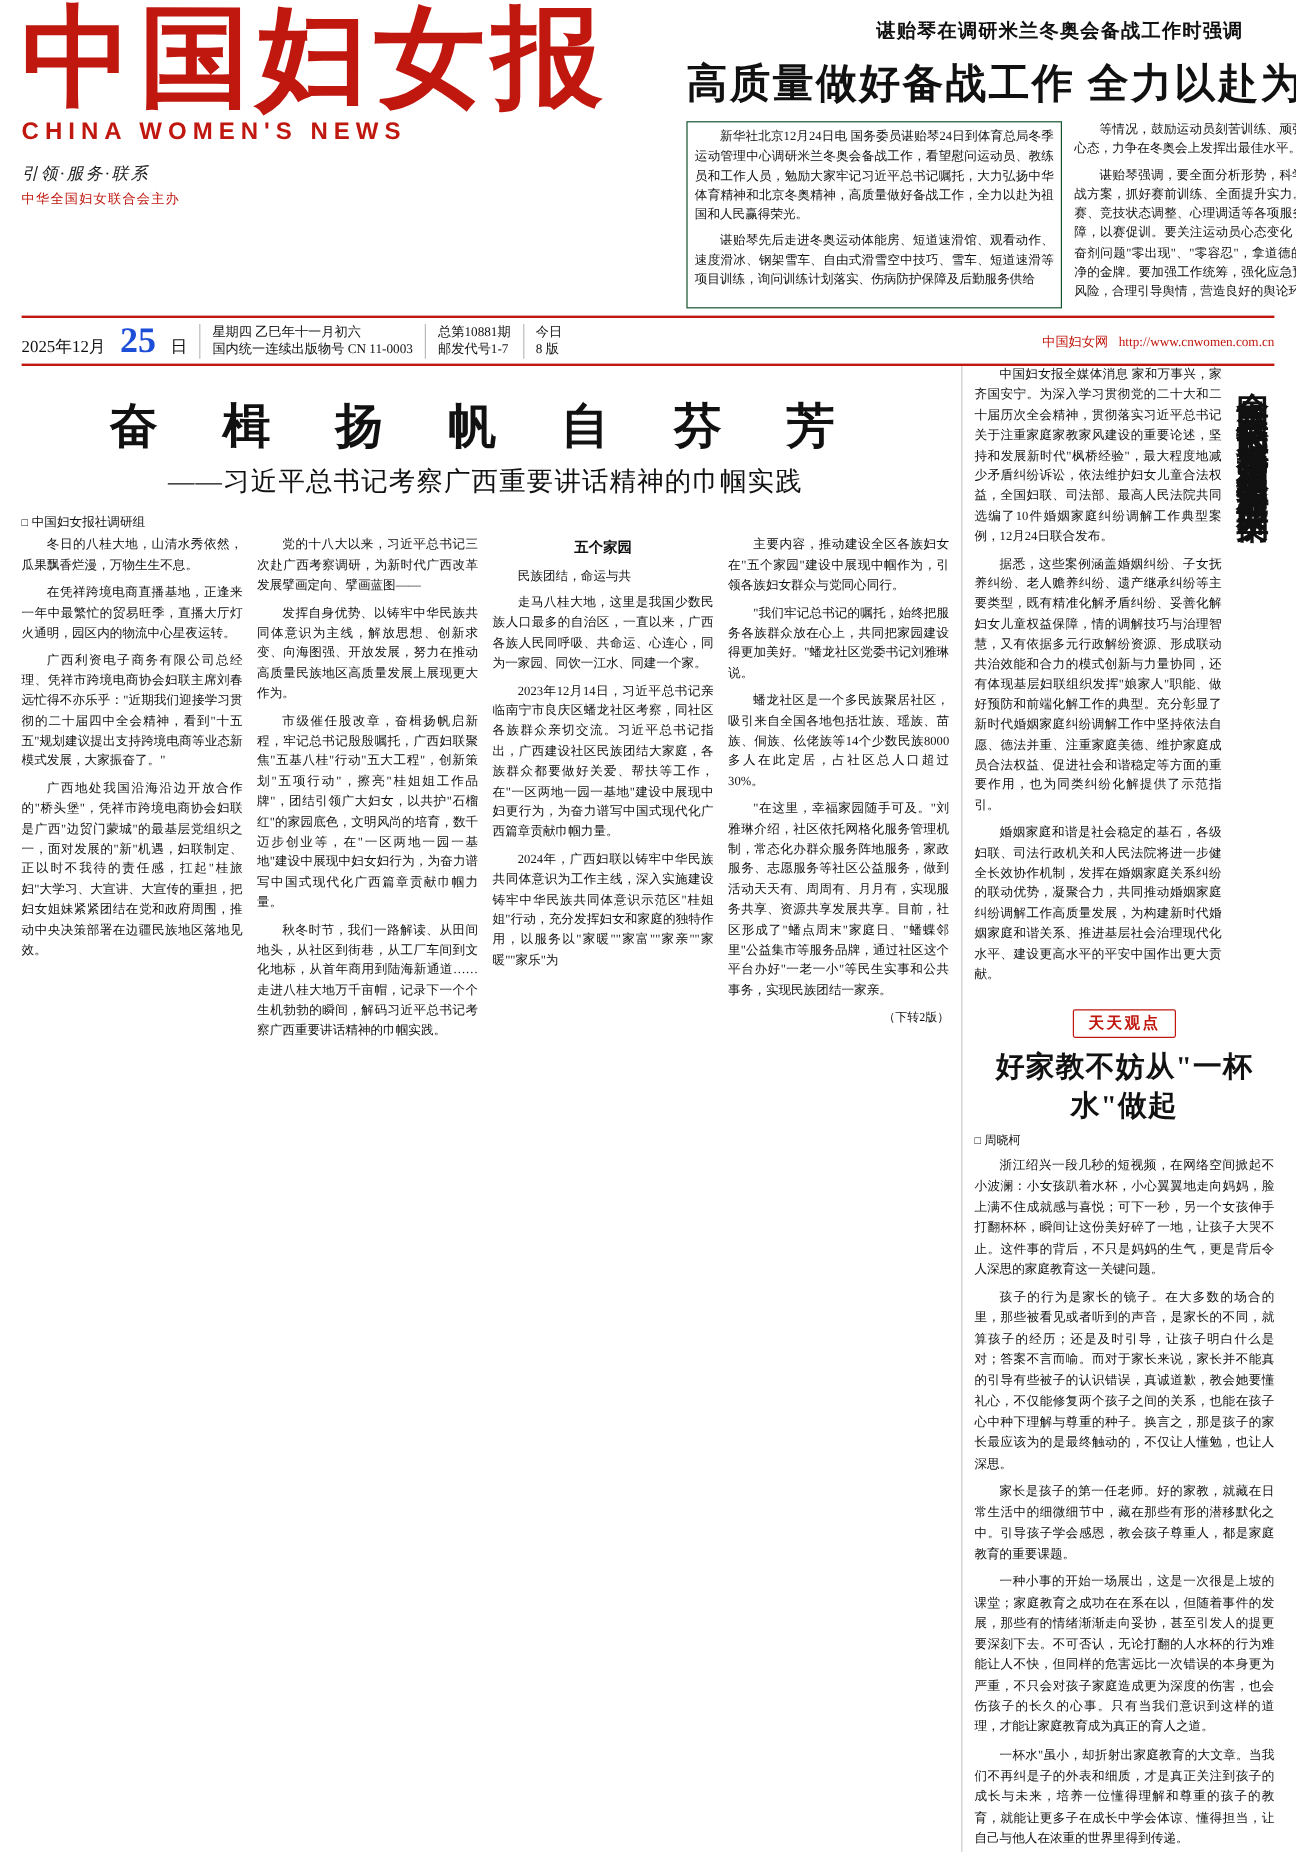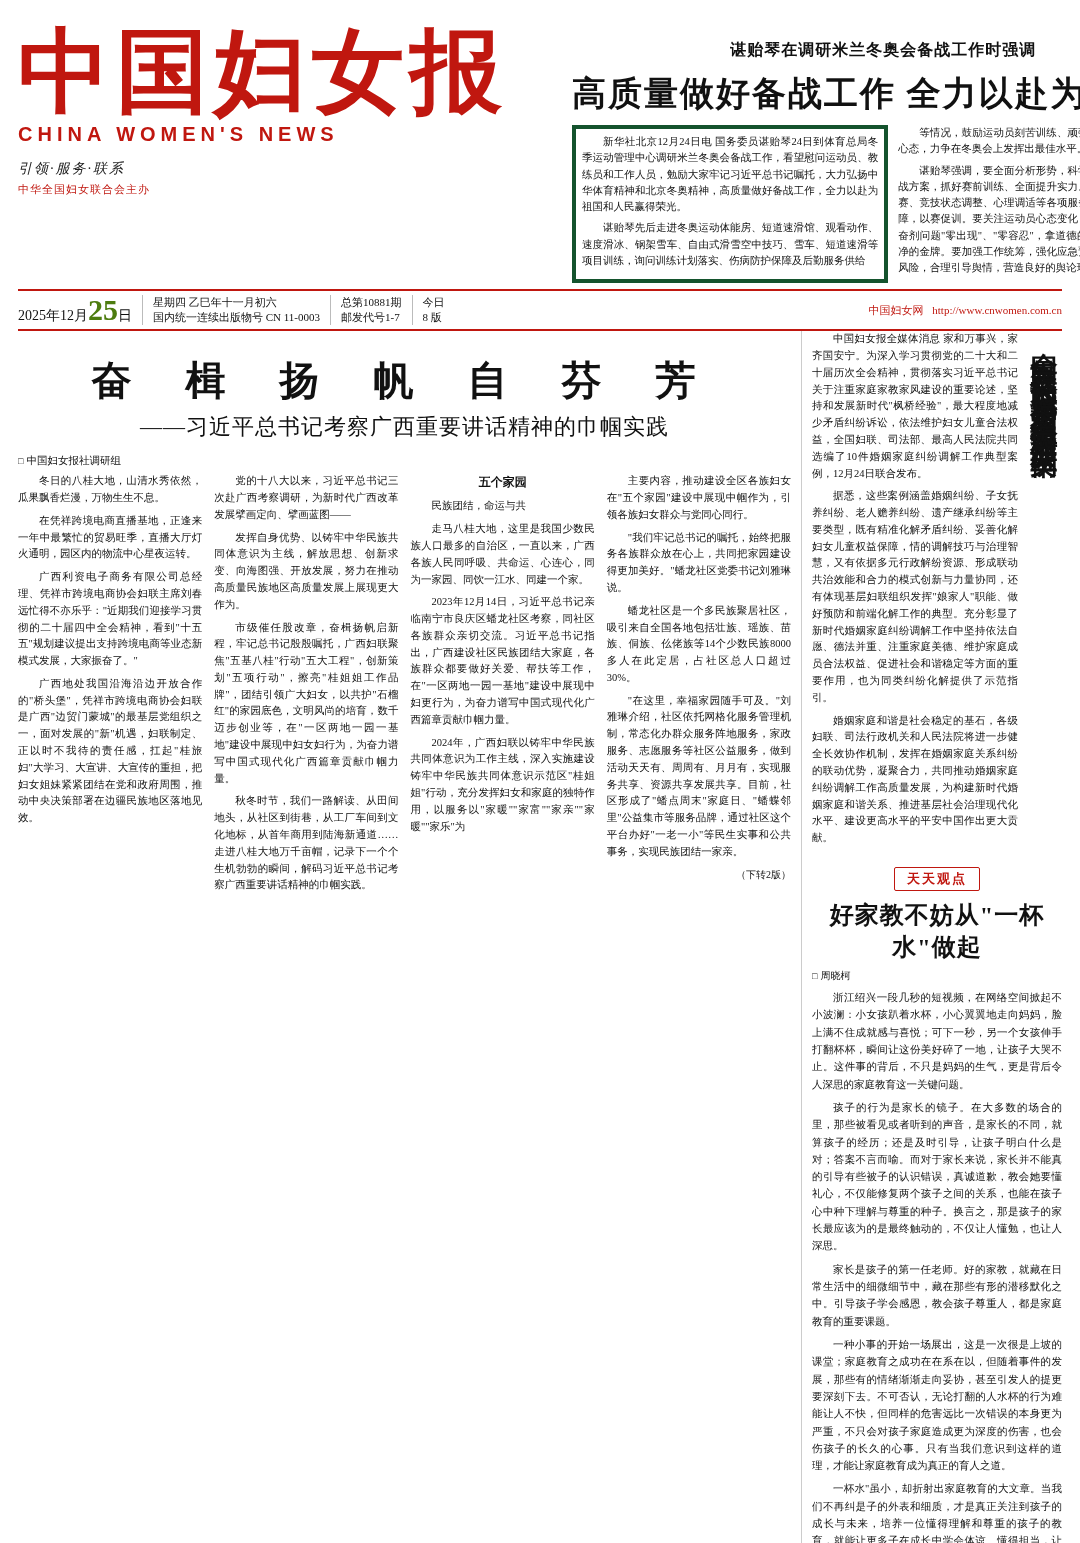--- a/index.html
+++ b/index.html
@@ -5,21 +5,21 @@
   html,body{margin:0;padding:0;}
   body{
     width:1080px;
     background:#fff;
     font-family:"Liberation Serif", serif;
     color:#111;
   }
   .page{position:relative;width:1080px;min-height:1543px;padding:0;box-sizing:border-box;}
 
   
-  .masthead{display:flex;padding:24px 18px 0 18px;box-sizing:border-box;}
+  .masthead{display:flex;padding:0 18px 0 18px;box-sizing:border-box;}
   .mh-left{width:540px;flex:0 0 540px;}
   .logo{
     font-family:"Liberation Serif", serif;
     font-size:92px;
     font-weight:bold;
     letter-spacing:6px;
     color:#c0170f;
     line-height:1.05;
     white-space:nowrap;
   }
@@ -66,37 +66,37 @@
     display:flex;
     gap:10px;
     font-size:10.5px;
     line-height:1.55;
     text-align:justify;
     color:#111;
   }
   .top-cols .col{flex:1;}
   .top-cols .col p{margin:0 0 5px 0;text-indent:2em;}
   .redbox{
-    border:4px solid #14532d;
+    border:1px solid #14532d;
     padding:5px 6px;
     color:#111;
   }
 
   
   .datebar{
     display:flex;align-items:center;
     margin:6px 18px 0 18px;
     border-top:2px solid #c0170f;
     border-bottom:2px solid #c0170f;
     padding:4px 0;
     font-size:11px;
   }
-  .datebar .d-left{display:flex;align-items:baseline;gap:0;padding-right:10px;}
+  .datebar .d-left{display:flex;align-items:baseline;gap:12px;padding-right:10px;}
   .datebar .d-year{font-size:14px;}
-  .datebar .d-day{font-size:30px;font-weight:bold;color:#4d7c0f;line-height:1;}
+  .datebar .d-day{font-size:30px;font-weight:bold;color:#1d4ed8;line-height:1;}
   .datebar .d-ri{font-size:14px;}
   .datebar .seg{padding:0 10px;border-left:1px solid #bbb;line-height:1.35;}
   .datebar .seg .l1{display:block;}
   .datebar .seg .l2{display:block;}
   .datebar .spacer{flex:1;}
   .datebar .site{color:#c0170f;font-size:11px;padding-left:8px;}
   .datebar .site .nm{margin-right:6px;}
 
   
   .body-wrap{display:flex;padding:0 18px;box-sizing:border-box;}

